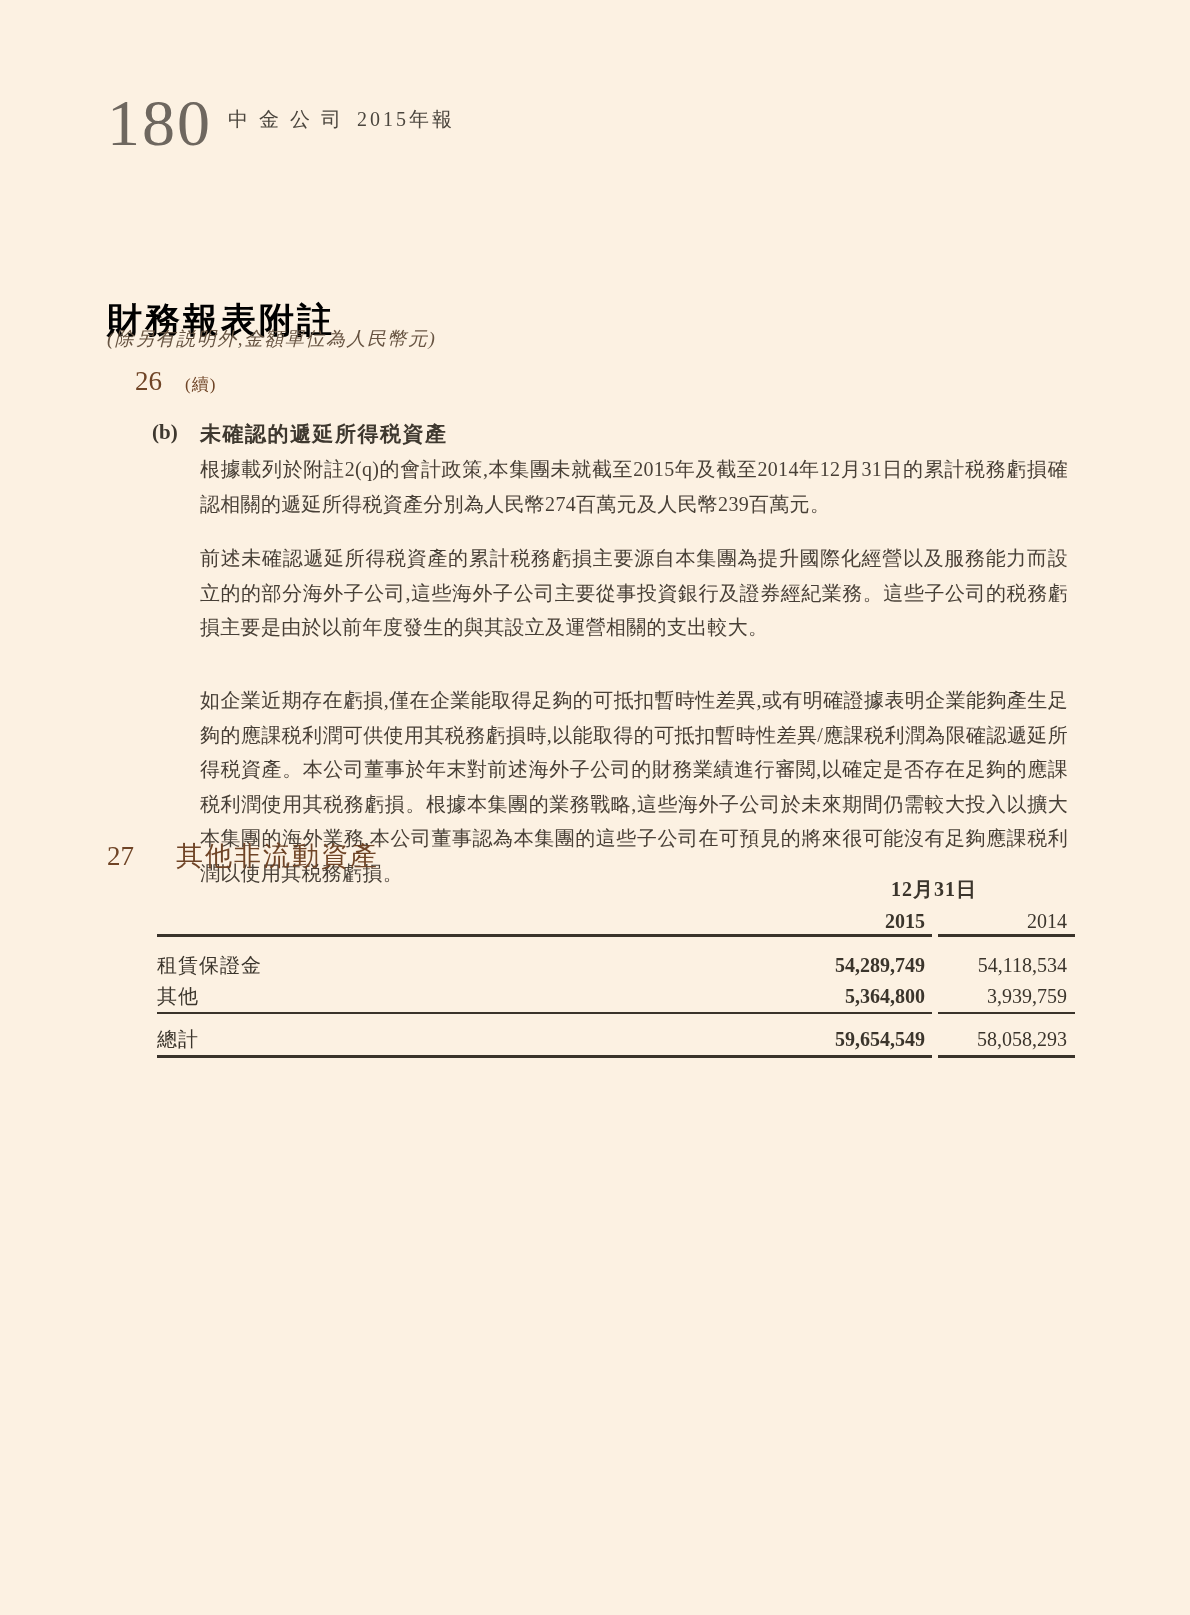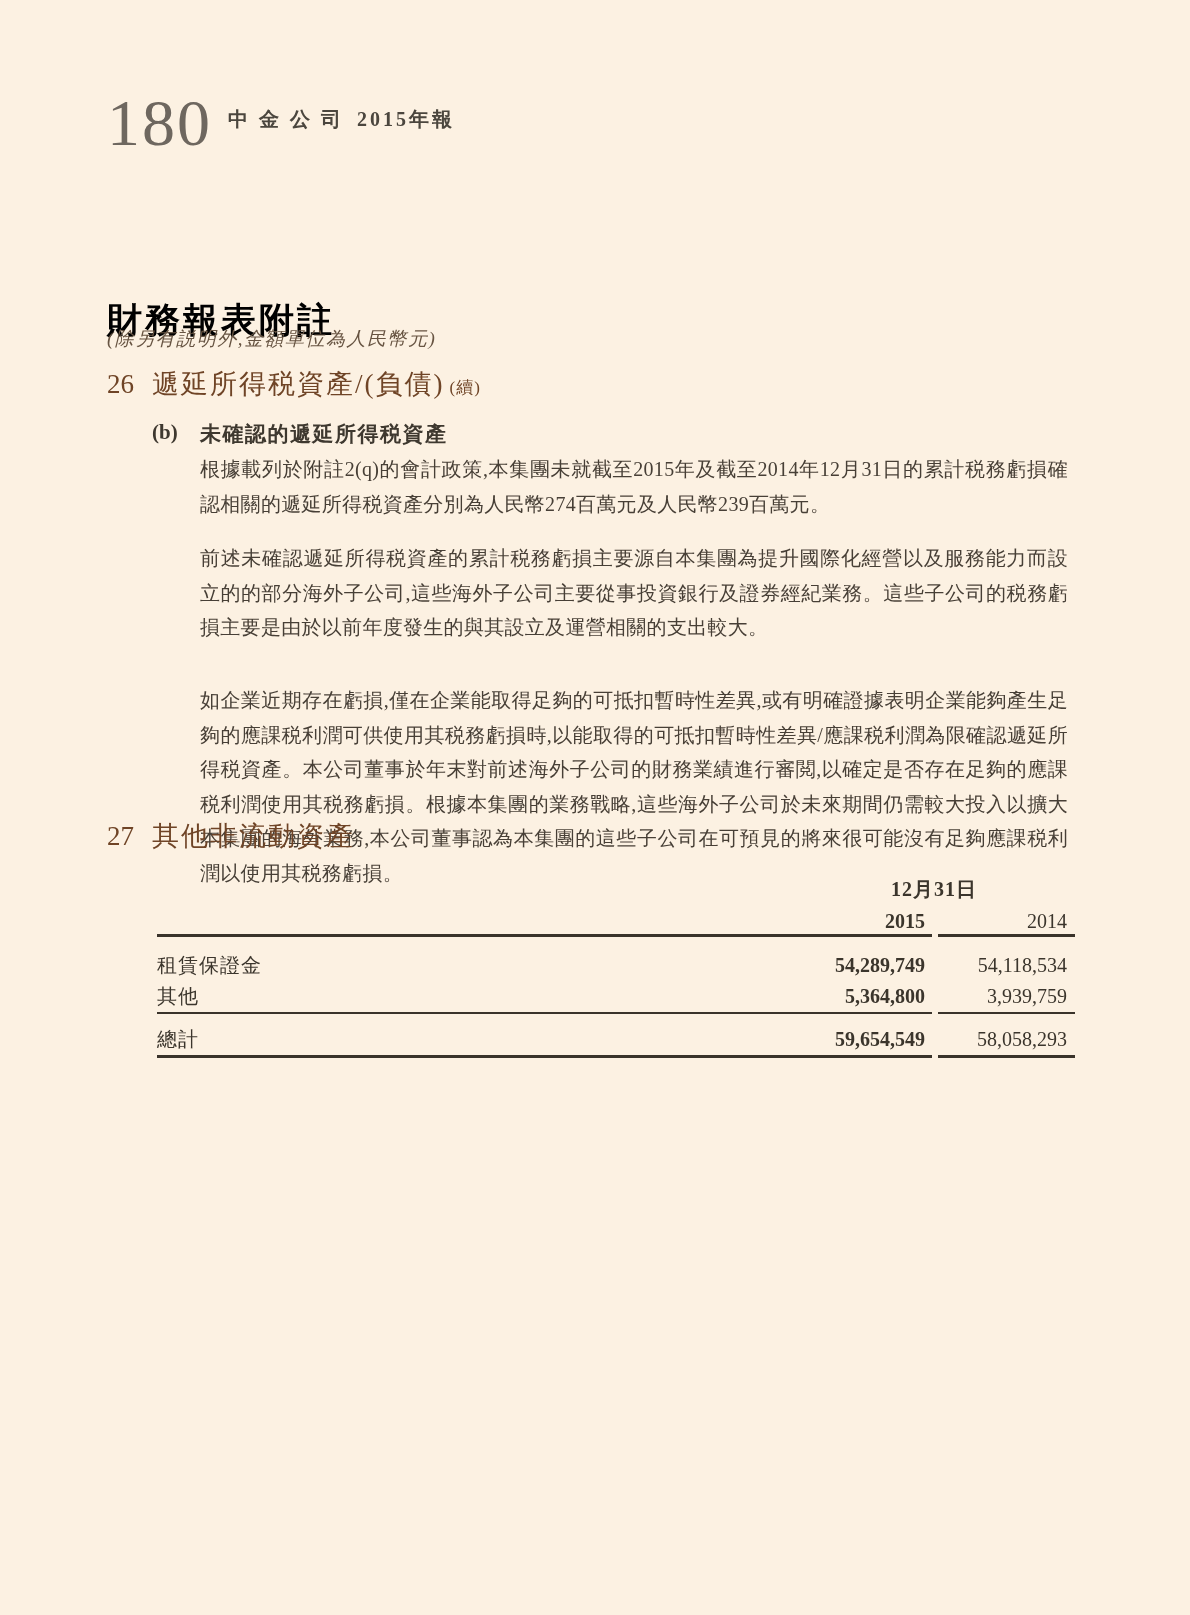--- a/index.html
+++ b/index.html
@@ -6,34 +6,34 @@
   .page {
     position:relative; width:1190px; height:1615px;
     background:#fcf1e2; overflow:hidden;
     font-family:"Liberation Serif","DejaVu Serif",serif;
     color:#443d34;
   }
 
   
   .report-header { position:absolute; left:107px; top:92px; display:flex; align-items:center; }
   .page-number { font-size:66px; line-height:0.94; font-weight:400; color:#6e675f; letter-spacing:2px; }
-  .company-line { margin-left:16px; padding-bottom:7px; font-size:20px; color:#4b463e; white-space:nowrap;font-weight:bold; }
+  .company-line { margin-left:16px; padding-bottom:7px; font-size:20px; color:#4b463e; white-space:nowrap; }
   .company-name { letter-spacing:11px; }
   .edition { letter-spacing:3px; }
 
   
   .doc-title { position:absolute; left:107px; top:274px; font-size:35px; font-weight:bold; letter-spacing:3px; color:#000000; }
   .doc-subtitle { position:absolute; left:107px; top:326px; font-size:19px; letter-spacing:1.5px; color:#675442;font-style:italic; }
 
   
   .section-heading { position:absolute; left:107px; display:flex; align-items:baseline; font-size:27px; color:#6f4426; letter-spacing:2px; white-space:nowrap; }
   .section-num { width:45px; flex:0 0 45px; letter-spacing:0; }
   .continued { font-size:17px; margin-left:5px; letter-spacing:1px; }
-  #sec26 { top:366px; }
-  #sec27 { top:818px; }
+  #sec26 { top:366px;margin-left:28px; }
+  #sec27 { top:838px;gap:24px; }
 
   
   .sub-b { position:absolute; left:152px; top:420px; display:flex; font-size:21px; font-weight:bold; color:#3e382f; letter-spacing:1.5px; white-space:nowrap; }
   .sub-marker { width:48px; flex:0 0 48px; letter-spacing:0; }
 
   
   .para {
     position:absolute; left:200px; width:868px; margin:0;
     font-size:20px; line-height:34.5px; letter-spacing:0.3px;
     text-align:justify; color:#473f36;
@@ -71,21 +71,20 @@
       <span class="company-name">中金公司</span>
       <span class="edition">2015年報</span>
     </span>
   </div>
 
   <h1 class="doc-title">財務報表附註</h1>
   <div class="doc-subtitle">(除另有説明外,金額單位為人民幣元)</div>
 
   <div class="section-heading" id="sec26">
     <span class="section-num">26</span>
-    <span>遞延所得税資產/(負債)</span>
     <span class="continued">(續)</span>
   </div>
 
   <div class="sub-b">
     <span class="sub-marker">(b)</span>
     <span>未確認的遞延所得税資產</span>
   </div>
 
   <p class="para" id="p1">根據載列於附註2(q)的會計政策,本集團未就截至2015年及截至2014年12月31日的累計税務虧損確認相關的遞延所得税資產分別為人民幣274百萬元及人民幣239百萬元。</p>
   <p class="para" id="p2">前述未確認遞延所得税資產的累計税務虧損主要源自本集團為提升國際化經營以及服務能力而設立的的部分海外子公司,這些海外子公司主要從事投資銀行及證券經紀業務。這些子公司的税務虧損主要是由於以前年度發生的與其設立及運營相關的支出較大。</p>

